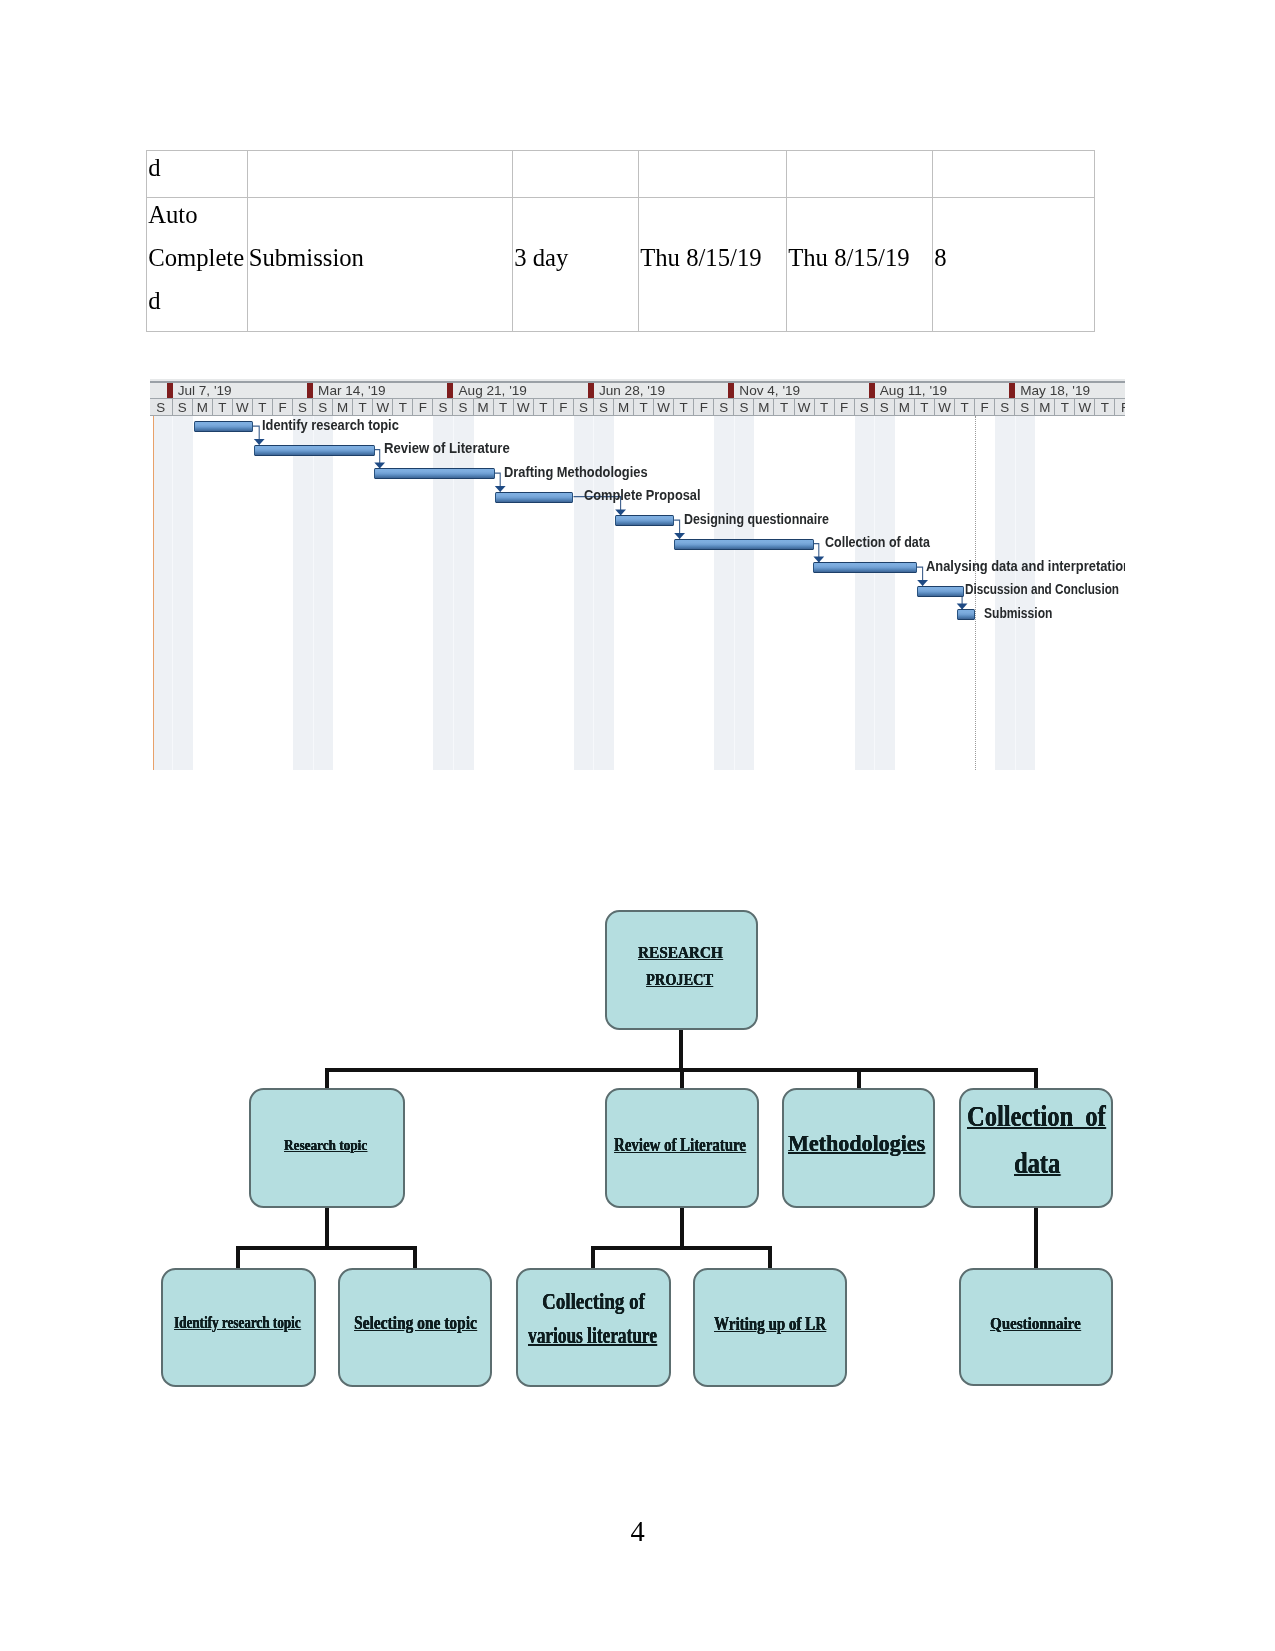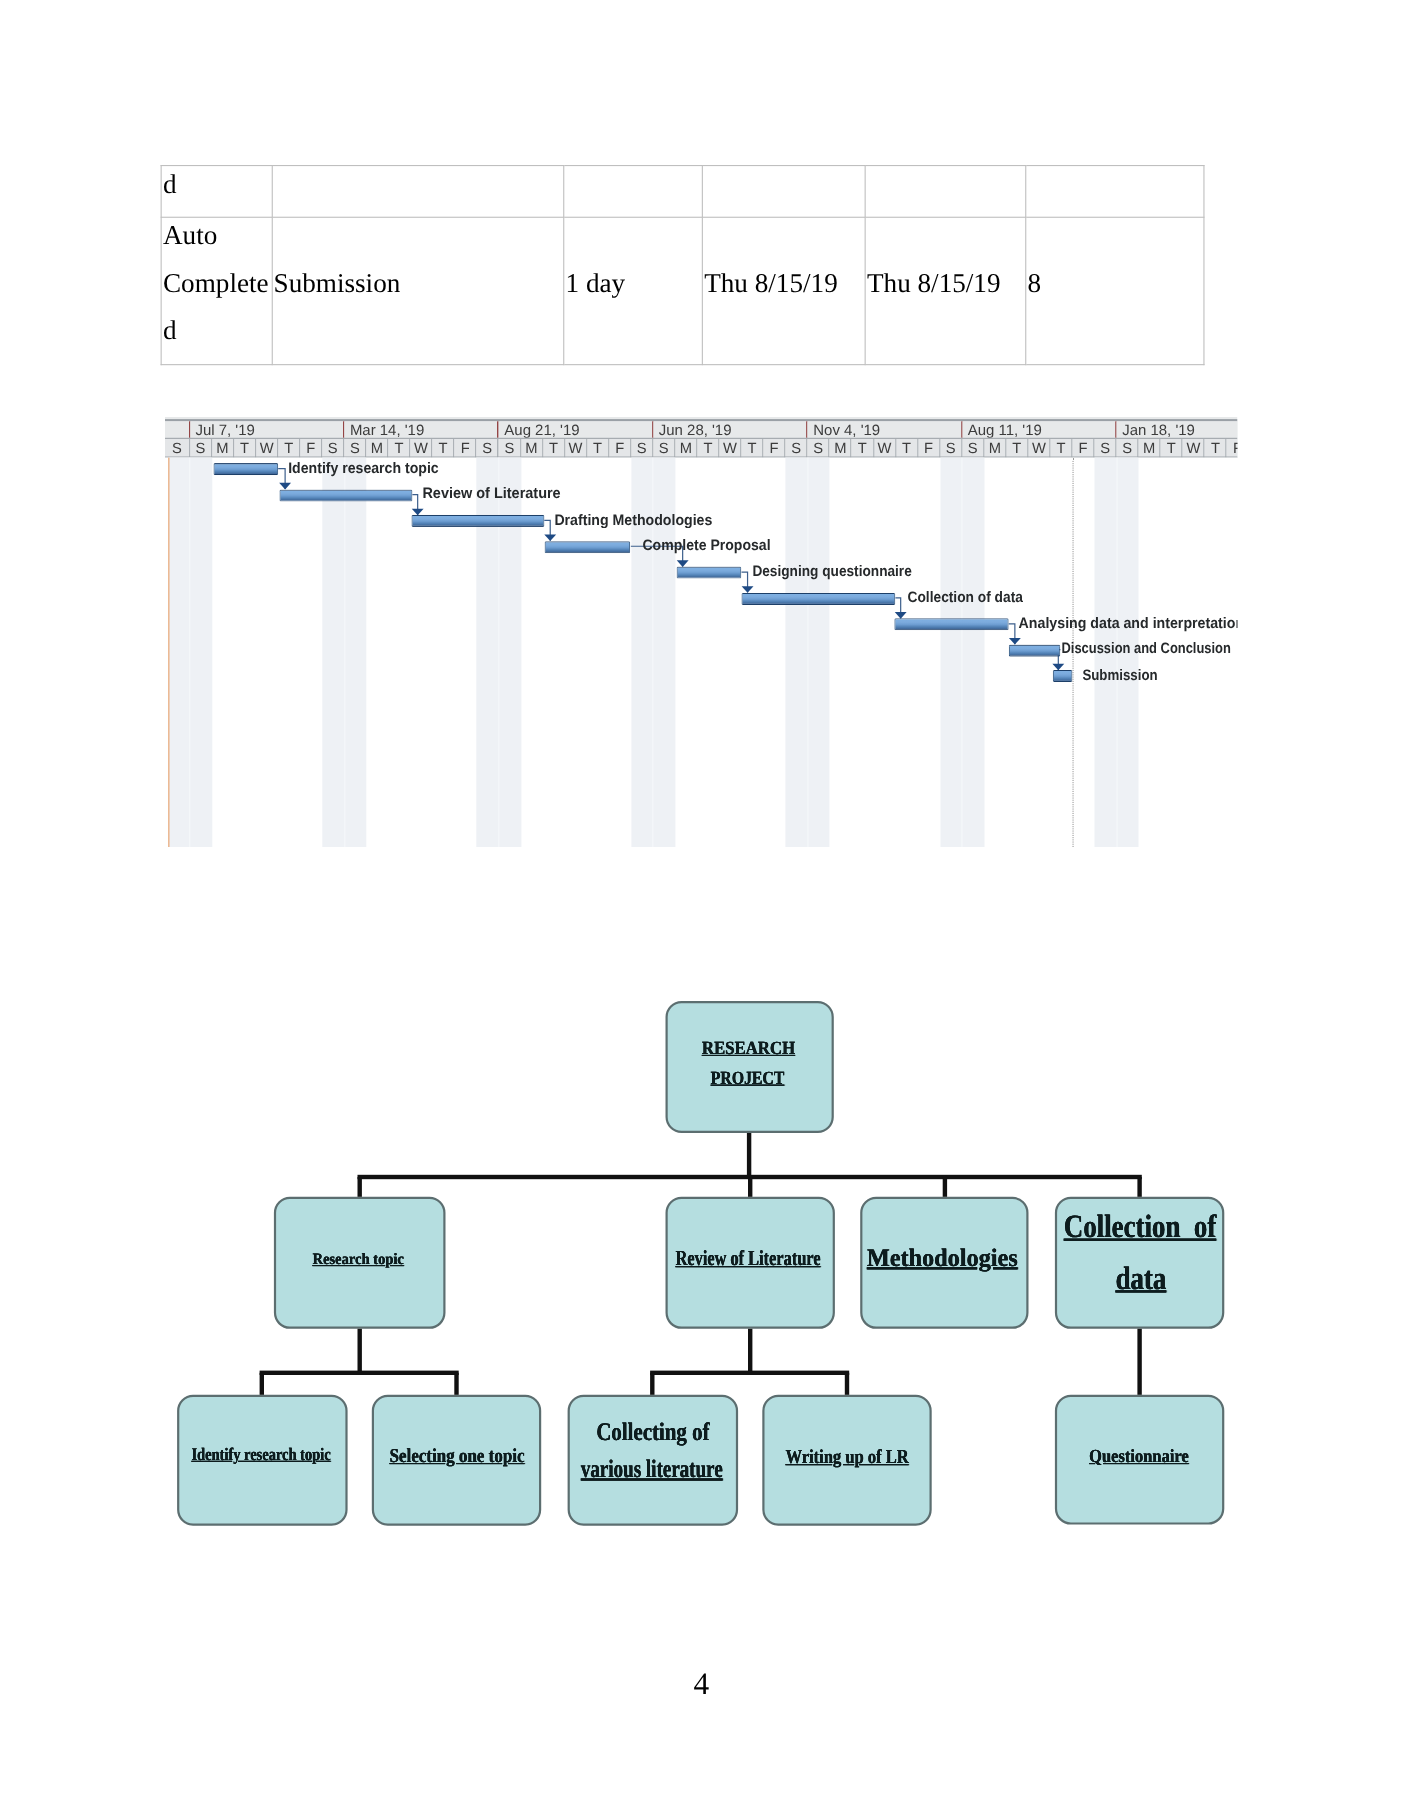--- a/index.html
+++ b/index.html
@@ -18,21 +18,21 @@
   .r1 td{height:46px;}
   .r2 td{height:133px;}
 
   
   .gantt{position:absolute;left:150px;top:379px;width:974.9px;height:391px;
          overflow:hidden;background:#fff;
          font-family:"Liberation Sans",sans-serif;}
   .g-hdr{position:absolute;left:0;top:0;width:974.9px;height:36.5px;
          background:#e7e9ea;}
   .g-top-line{position:absolute;left:0;top:2px;width:974.9px;height:2px;background:#9aa0a6;}
-  .g-wk{position:absolute;top:4px;height:15px;border-right:1px solid #7f1d1d;
+  .g-wk{position:absolute;top:4px;height:15px;border-right:6px solid #7f1d1d;
         background:#e7e9ea;font-size:13.6px;color:#3c3c3c;line-height:15px;
         padding-left:5px;box-sizing:border-box;white-space:nowrap;overflow:hidden;}
   .g-dy{position:absolute;top:19.5px;height:17px;border-right:1px solid #a0a6ab;
         background:#e4e6e8;font-size:13.4px;color:#3c3c3c;line-height:17.6px;
         text-align:center;box-sizing:border-box;}
   .g-hdr-mid{position:absolute;left:0;top:19px;width:974.9px;height:1px;background:#a0a6ab;}
   .g-hdr-bot{position:absolute;left:0;top:36px;width:974.9px;height:1px;background:#a0a6ab;}
   .g-body{position:absolute;left:0;top:36.5px;width:974.9px;height:354.5px;background:#fff;}
   .g-wknd{position:absolute;top:0;height:354.5px;background:#eef1f5;}
   .g-wknd-div{position:absolute;top:0;height:354.5px;width:1px;background:#f6f8fb;}
@@ -113,21 +113,21 @@
           </td>
           <td style="width: 264.5px;">
             <div class="cw">
               <div>&nbsp;</div>
               <div>Submission</div>
             </div>
           </td>
           <td style="width: 125px;">
             <div class="cw">
               <div>&nbsp;</div>
-              <div>1 day</div>
+              <div>3 day</div>
             </div>
           </td>
           <td style="width: 147px;">
             <div class="cw">
               <div>&nbsp;</div>
               <div>Thu 8/15/19</div>
             </div>
           </td>
           <td style="width: 145px;">
             <div class="cw">
@@ -148,21 +148,21 @@
   <div class="gantt" id="gantt">
       <div class="g-hdr">
         <div class="g-top-line"></div>
         <div class="g-wk" style="left: 0px; width: 22.66px;"></div>
         <div class="g-wk" style="left: 22.66px; width: 140.42px;">Jul 7, '19</div>
         <div class="g-wk" style="left: 163.08px; width: 140.42px;">Mar 14, '19</div>
         <div class="g-wk" style="left: 303.5px; width: 140.42px;">Aug 21, '19</div>
         <div class="g-wk" style="left: 443.92px; width: 140.42px;">Jun 28, '19</div>
         <div class="g-wk" style="left: 584.34px; width: 140.42px;">Nov 4, '19</div>
         <div class="g-wk" style="left: 724.76px; width: 140.42px;">Aug 11, '19</div>
-        <div class="g-wk" style="left: 865.18px; width: 140.42px;">Jan 18, '19</div>
+        <div class="g-wk" style="left: 865.18px; width: 140.42px;">May 18, '19</div>
         <div class="g-dy" style="left: 0px; width: 22.66px;">S</div>
         <div class="g-dy" style="left: 22.66px; width: 20.06px;">S</div>
         <div class="g-dy" style="left: 42.72px; width: 20.06px;">M</div>
         <div class="g-dy" style="left: 62.78px; width: 20.06px;">T</div>
         <div class="g-dy" style="left: 82.84px; width: 20.06px;">W</div>
         <div class="g-dy" style="left: 102.9px; width: 20.06px;">T</div>
         <div class="g-dy" style="left: 122.96px; width: 20.06px;">F</div>
         <div class="g-dy" style="left: 143.02px; width: 20.06px;">S</div>
         <div class="g-dy" style="left: 163.08px; width: 20.06px;">S</div>
         <div class="g-dy" style="left: 183.14px; width: 20.06px;">M</div>

